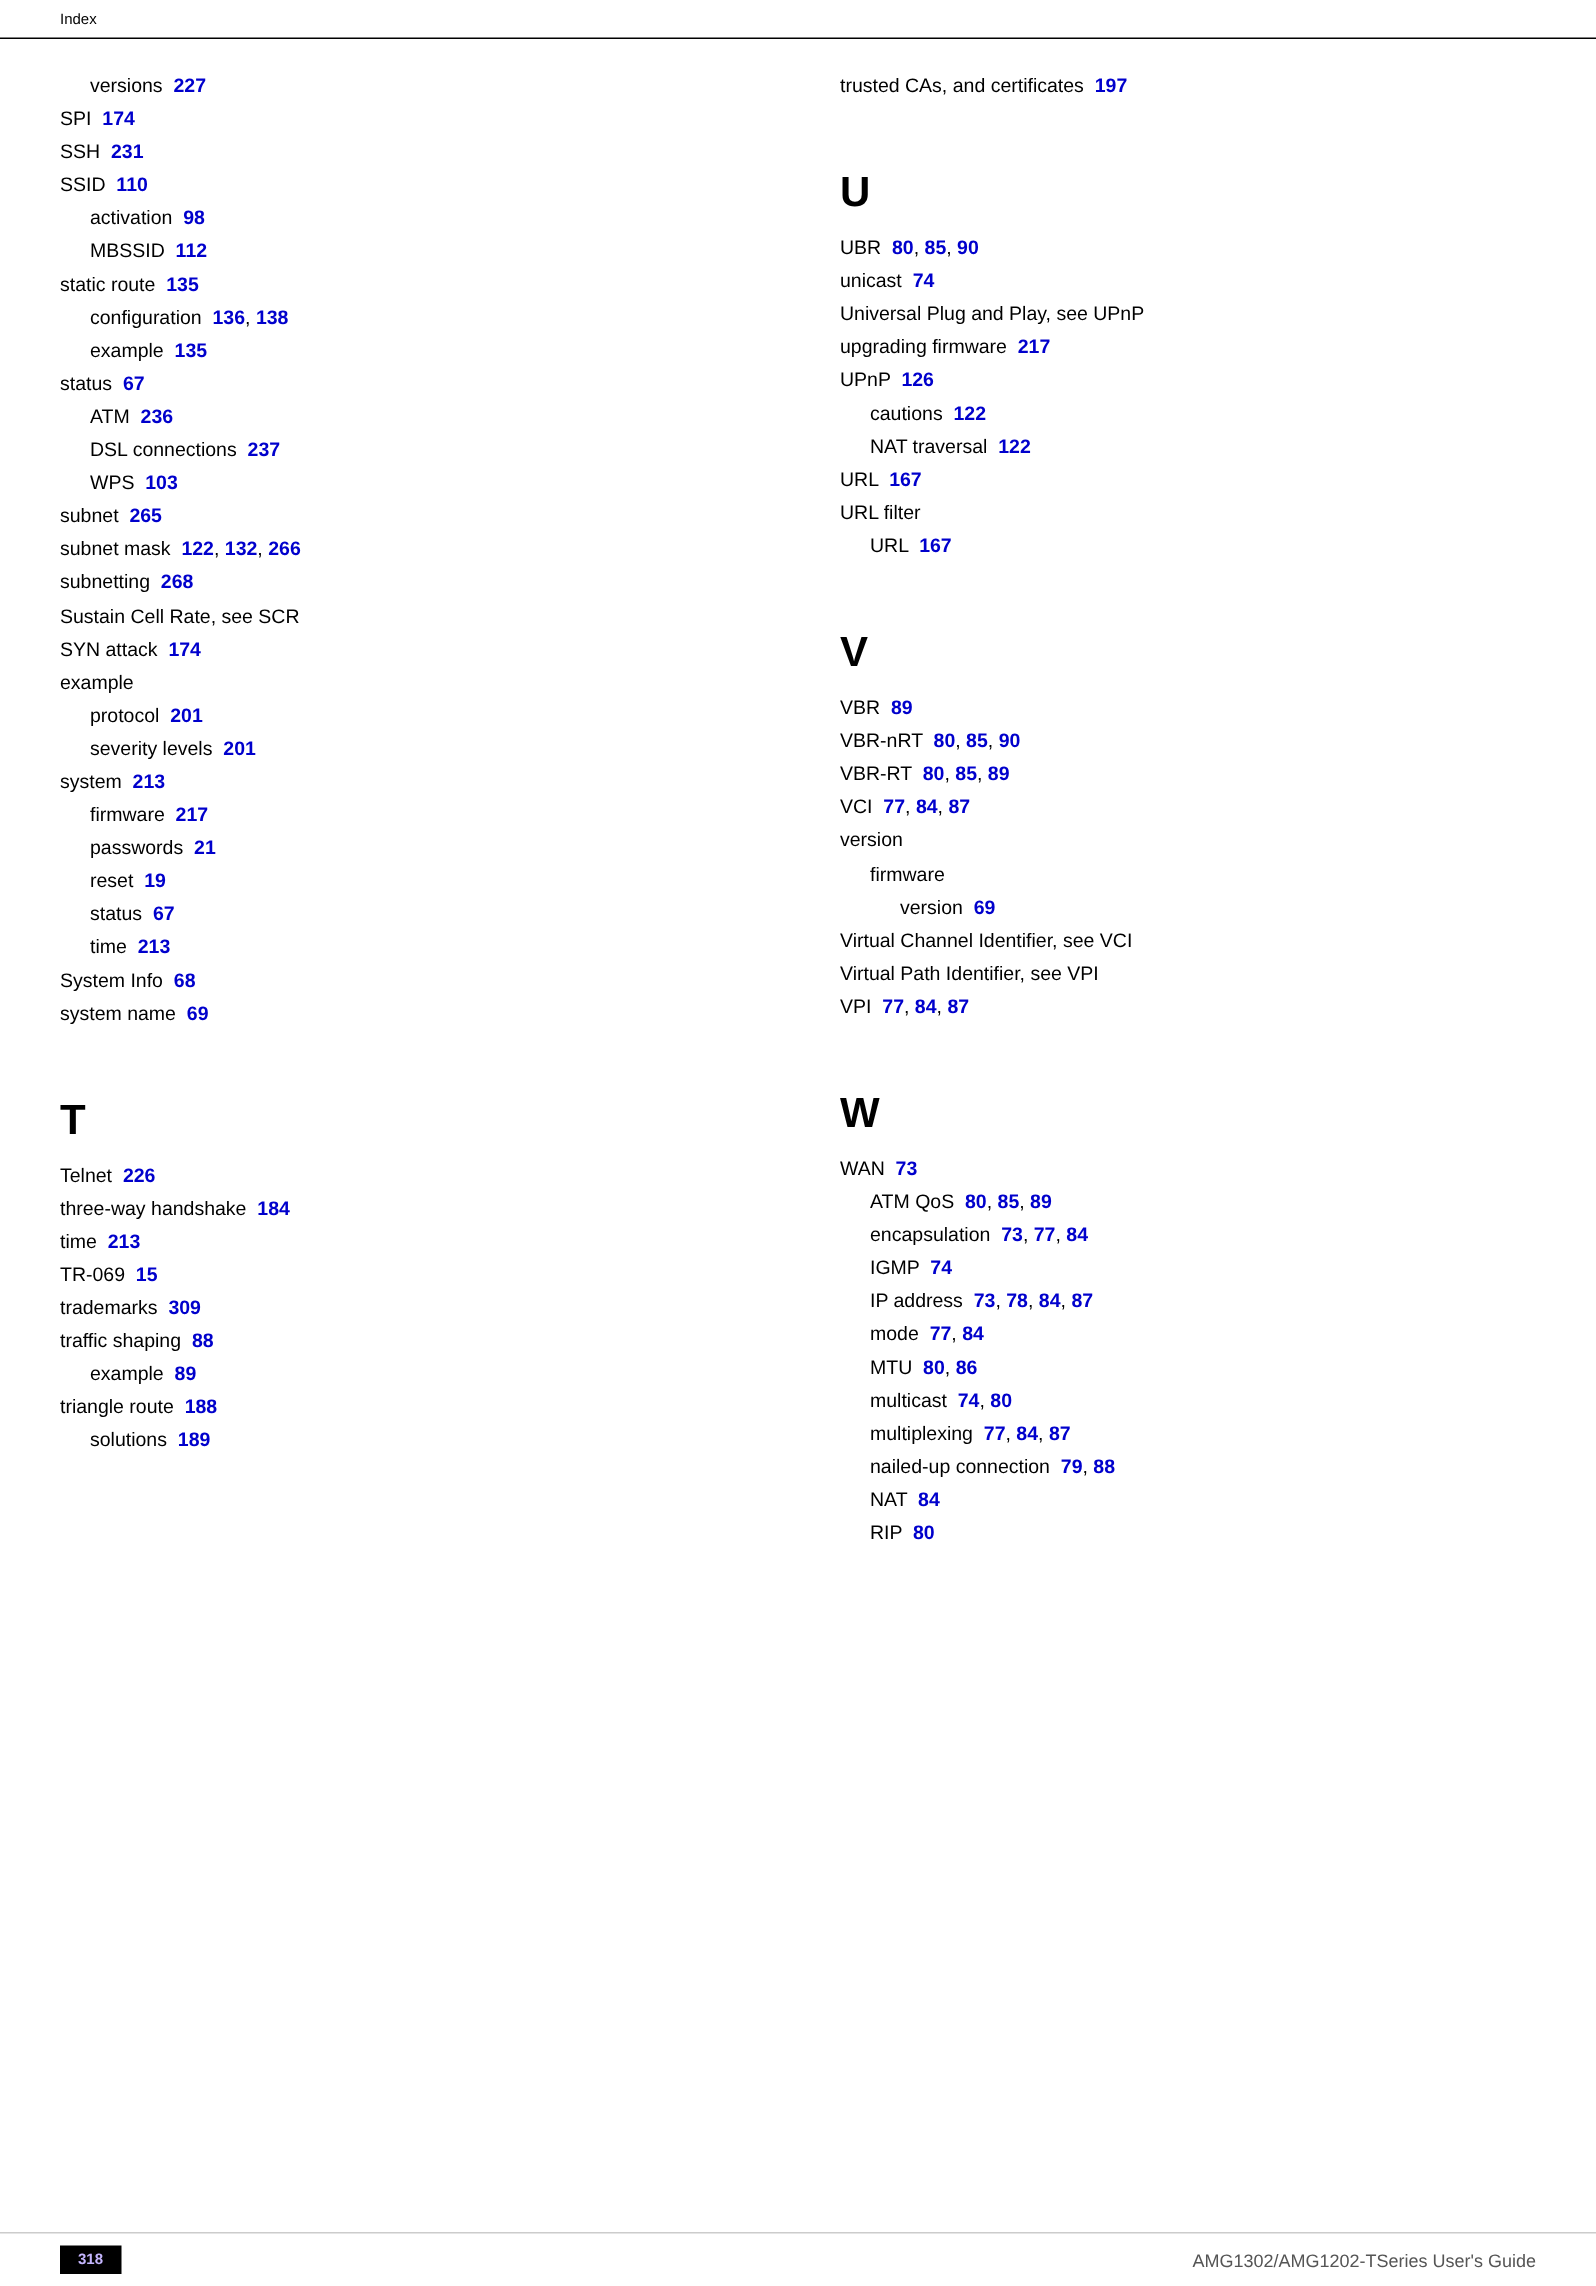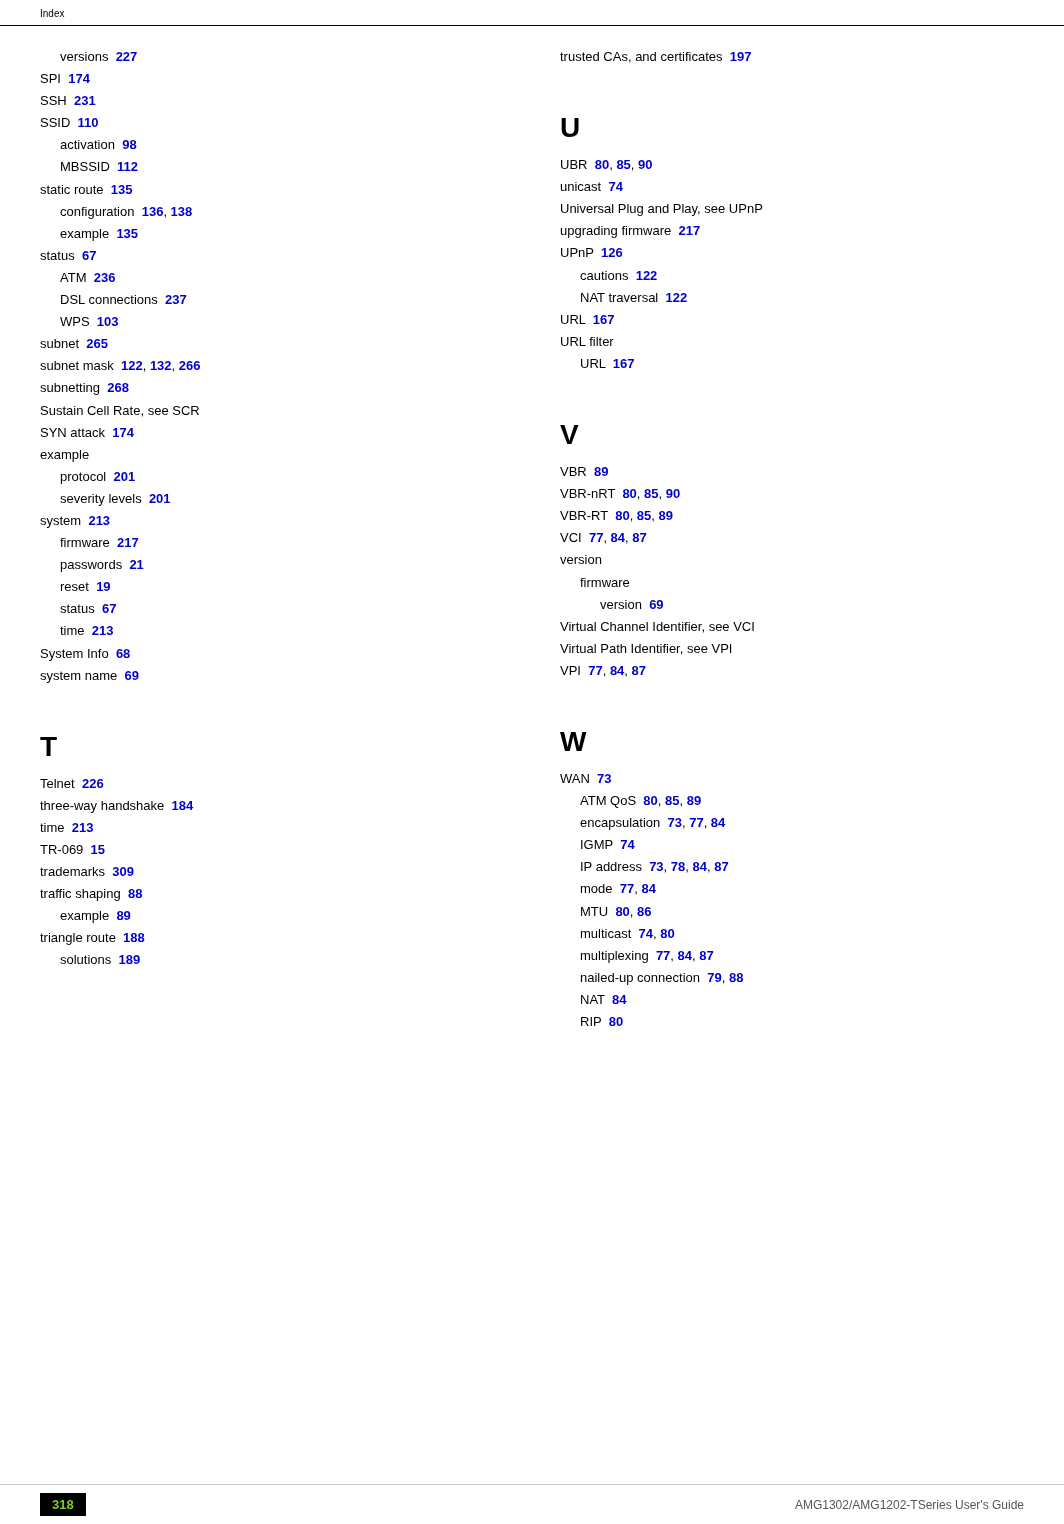--- a/index.html
+++ b/index.html
@@ -64,24 +64,24 @@
       left: 0;
       right: 0;
       display: flex;
       justify-content: space-between;
       align-items: center;
       padding: 8px 40px;
       border-top: 1px solid #ccc;
     }
     .footer-page-num {
       background: #000;
-      color: #84cc16;
+      color: #c4b5fd;
       padding: 4px 12px;
       font-weight: bold;
-      font-size: 13px;
+      font-size: 10px;
     }
     .footer-title {
       font-size: 12px;
       color: #555;
     }
     .spacer-lg { height: 24px; }
   </style>
 </head>
 <body>
 

